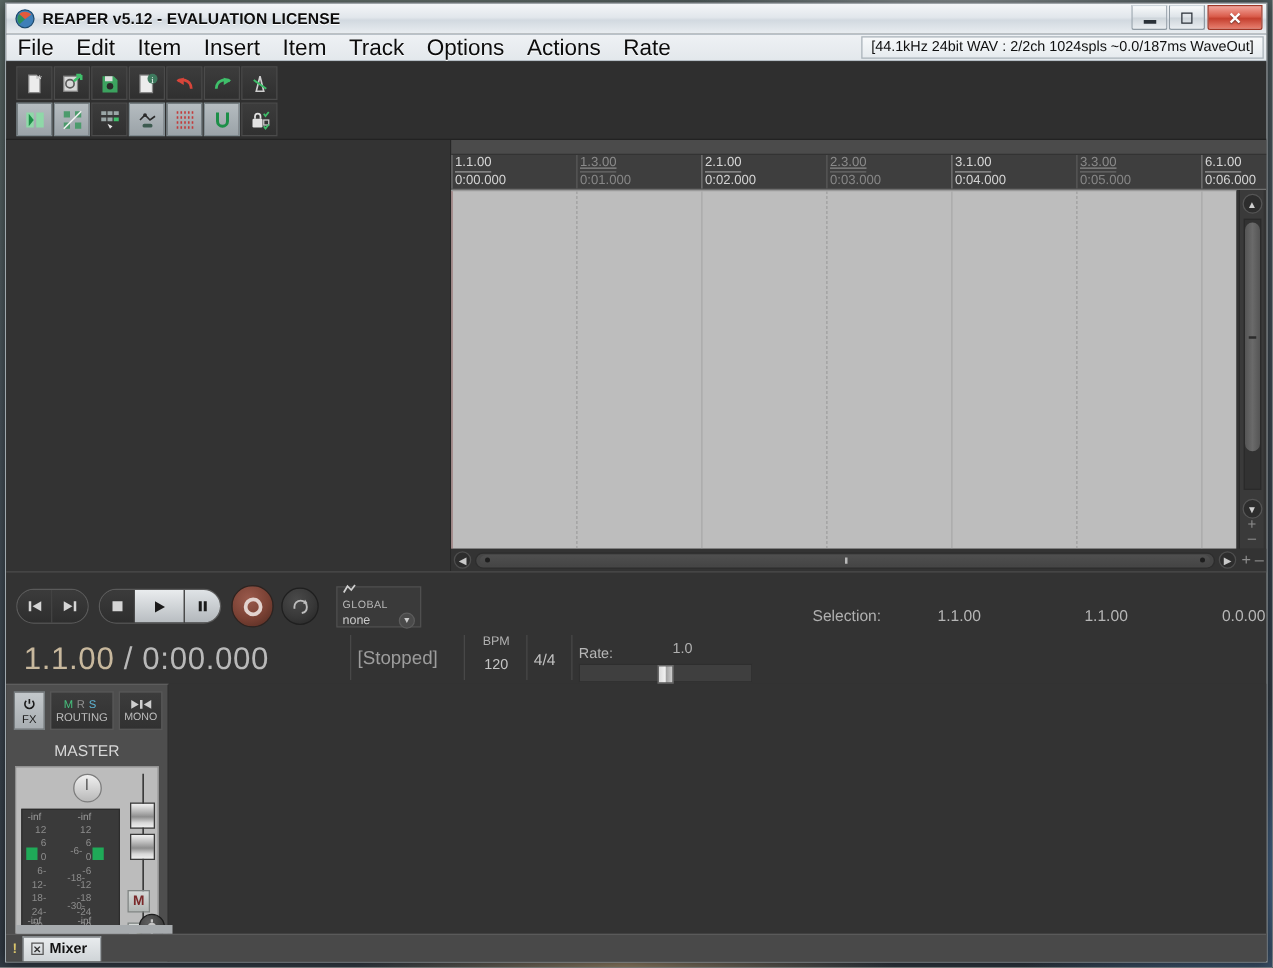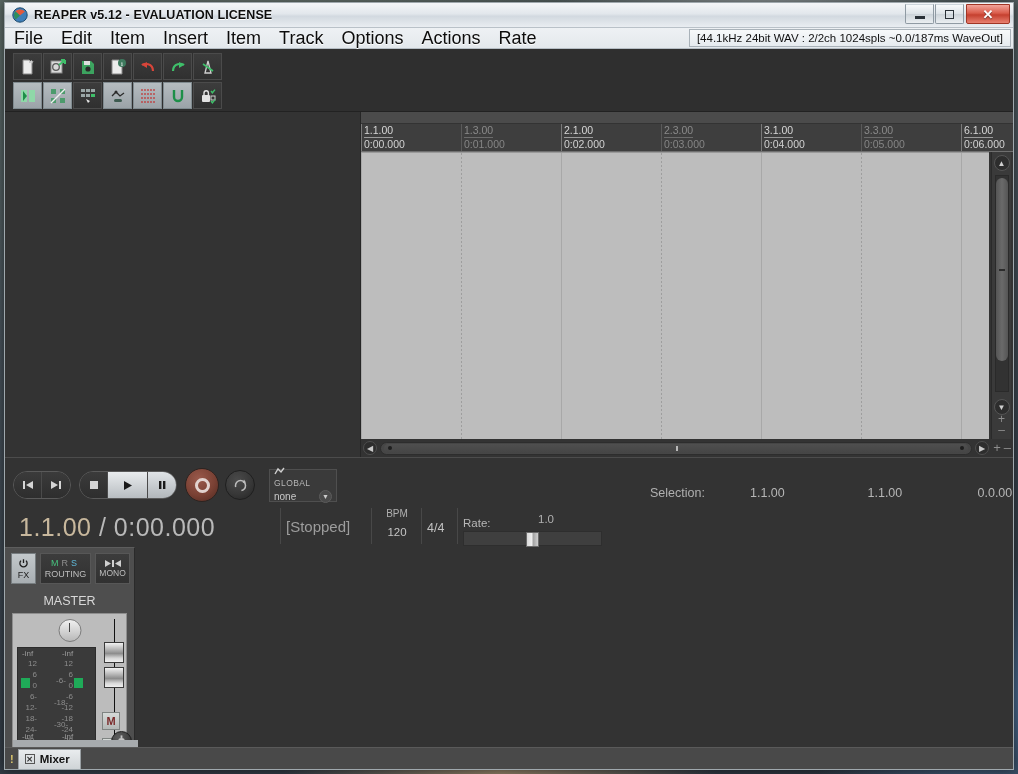--- a/index.html
+++ b/index.html
@@ -99,21 +99,21 @@
   .ruler{
     height:28px; background:#3e3e3e; position:relative;
     border-bottom:1px solid #6f6f6f; overflow:hidden;
   }
   .rtick{ position:absolute; top:0; bottom:0; }
   .rtick .vl{ position:absolute; left:0; top:0; bottom:0; width:1px; background:#7a7a7a; }
   .rtick.minor .vl{ background:#5a5a5a; }
   .rbeat{ position:absolute; left:3px; top:0px; font-size:10.5px; color:#d6d6d6;
     border-bottom:1px solid #9b9b9b; padding-bottom:0px; line-height:13px;}
   .rtime{ position:absolute; left:3px; top:14px; font-size:10.5px; color:#d2d2d2; line-height:12px;}
-  .rtick.minor .rbeat{ color:#8a8a8a; border-bottom-color:#6b6b6b;}
+  .rtick.minor .rbeat{ color:#8a8a8a; border-bottom-color:#6b6b6b;text-decoration:underline;}
   .rtick.minor .rtime{ color:#868686; }
 
   .arrange-canvas{
     position:absolute; left:0; right:24px; top:40px; bottom:18px;
     background:#bdbdbd; border-top:1px solid #9a9a9a;
     overflow:hidden;
   }
   .gridline{ position:absolute; top:0;bottom:0; width:1px;
     background:repeating-linear-gradient(180deg,#9e9e9e 0 2px, rgba(0,0,0,0) 2px 4px); }
   .gridline.major{ background:#a8a8a8; }

